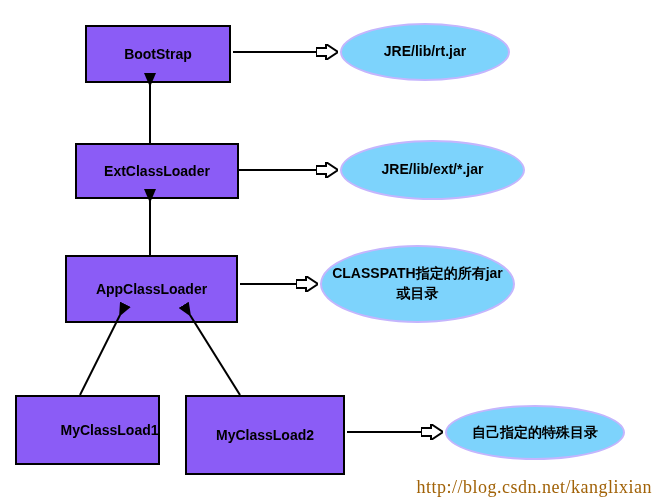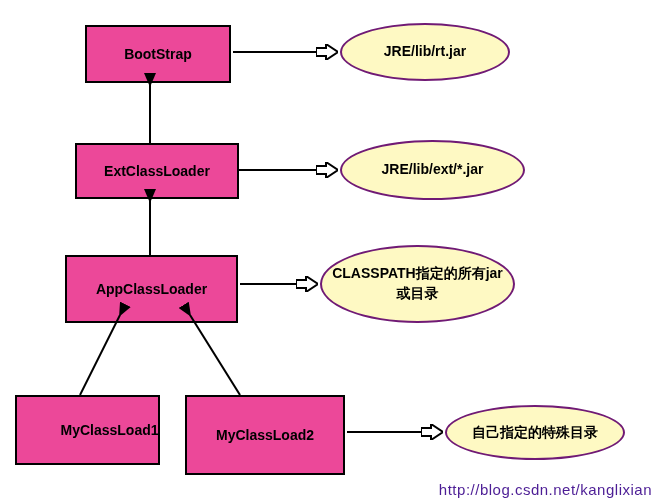--- a/index.html
+++ b/index.html
@@ -11,48 +11,48 @@
     position: relative;
     background: #fff;
     font-family: Arial, "Microsoft YaHei", sans-serif;
     font-size: 14px;
     font-weight: bold;
     color: #000;
   }
   .box {
     position: absolute;
     border: 2px solid #000;
-    background: #ec4899;
+    background: #8b5cf6;
     display: flex;
     align-items: center;
     justify-content: center;
     text-align: center;
     padding: 4px;
   }
   .ellipse {
     position: absolute;
-    border: 2px solid #701a75;
+    border: 2px solid #c4b5fd;
     border-radius: 50%;
-    background: #fef9c3;
+    background: #7dd3fc;
     display: flex;
     align-items: center;
     justify-content: center;
     text-align: center;
     padding: 8px;
     line-height: 1.4;
   }
   .watermark {
     position: absolute;
     right: 8px;
     bottom: 6px;
-    color: #4c1d95;
+    color: #a16207;
     font-weight: normal;
-    font-size: 15px;
+    font-size: 18px;
     letter-spacing: 0.5px;
-    font-family: Liberation Sans, sans-serif;
+    font-family: Liberation Serif, serif;
   }
   svg.overlay {
     position: absolute;
     left: 0; top: 0;
     width: 660px; height: 504px;
     pointer-events: none;
   }
 </style>
 </head>
 <body>

